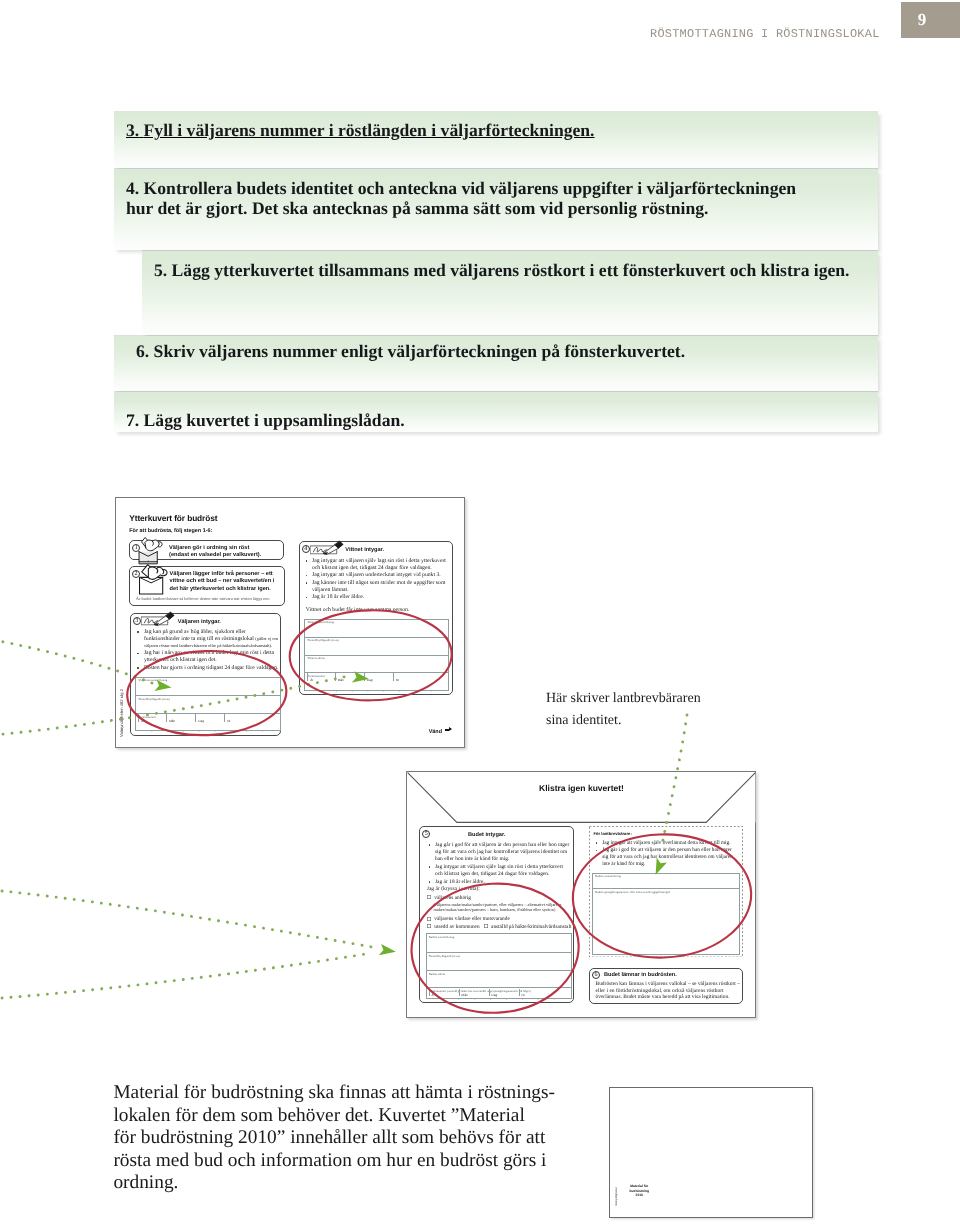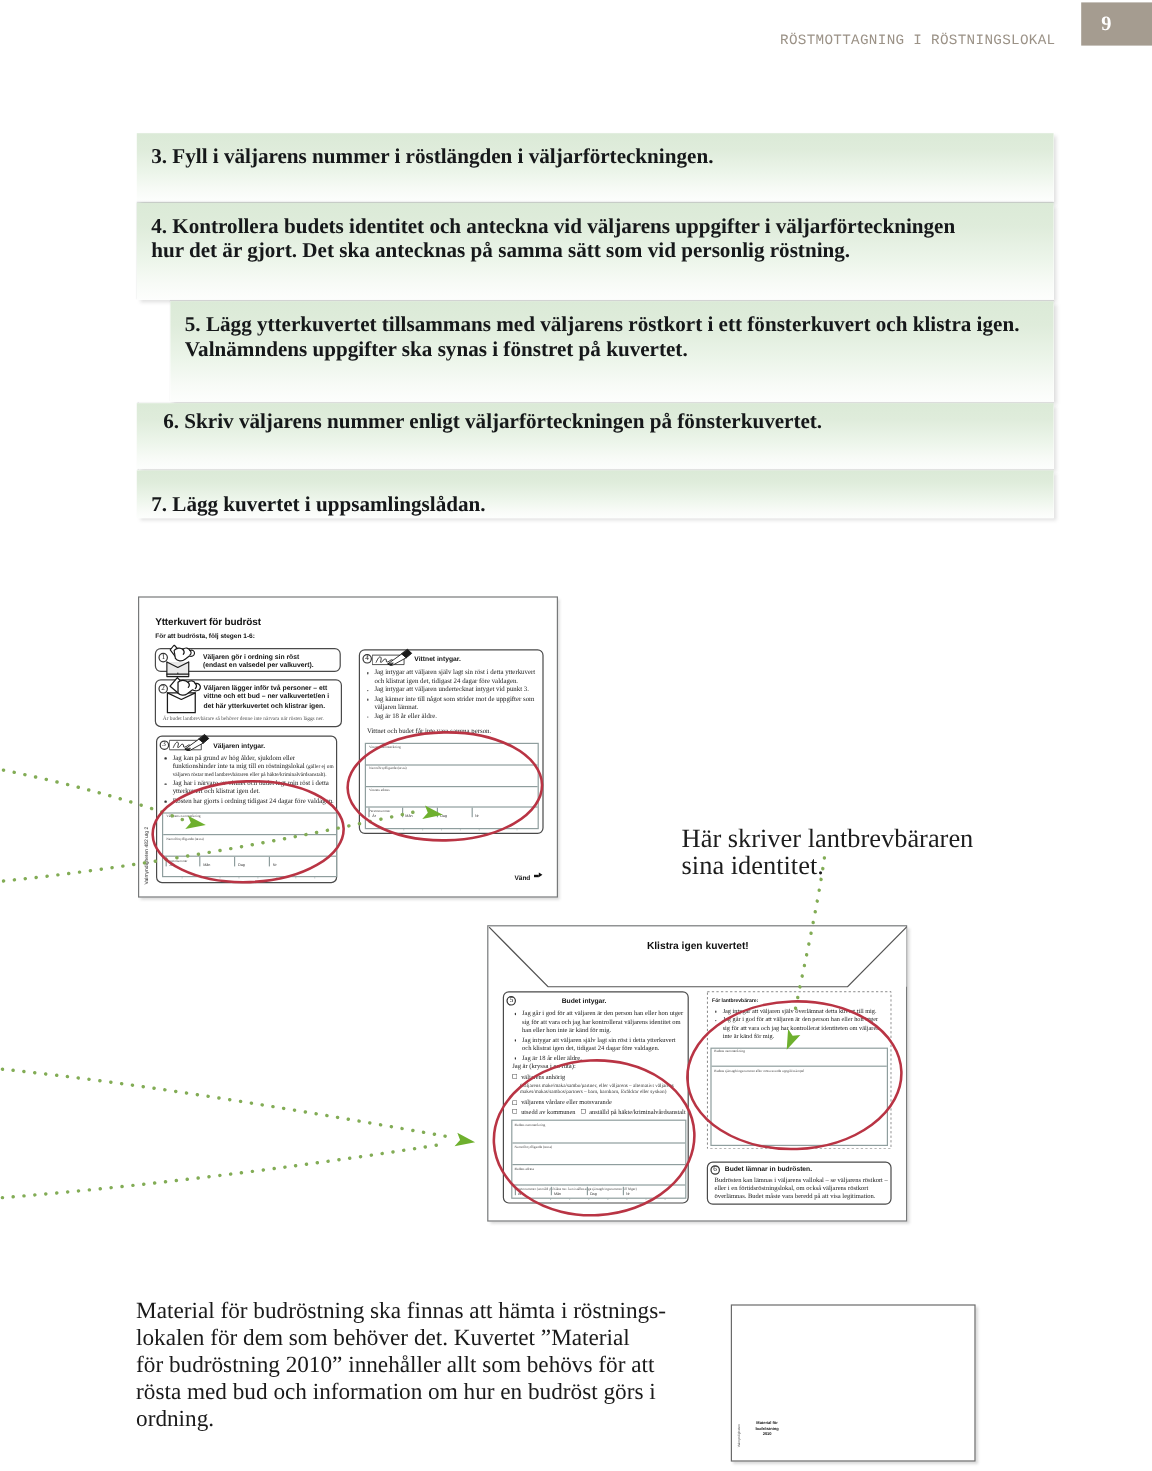--- a/index.html
+++ b/index.html
@@ -100,53 +100,52 @@
   .cbnote{position:absolute;left:13px;top:75px;width:142px;font-size:4.3px;line-height:5.5px;color:#333;font-family:"Liberation Serif",serif;}
   .f5{left:5.2px;top:106.6px;width:146.6px;height:65.6px;}
   .f5 .fr1{top:0;height:19px;} .f5 .fr2{top:19px;height:18px;} .f5 .fr2b{top:37px;height:17px;} .f5 .fr3{top:54px;height:11.6px;border-bottom:none;}
   .f5 .fr3 .c1{left:5px;} .f5 .fr3 .c2{left:35px;} .f5 .fr3 .c3{left:65px;} .f5 .fr3 .c4{left:95px;}
 
   
   #bottom-text{position:absolute;left:113.4px;top:1082px;width:460px;font-family:"Liberation Serif",serif;
       font-size:19.35px;line-height:22.5px;color:#1a1a1a;}
 
   
-  #callout{position:absolute;left:568px;top:688px;font-family:"Liberation Serif",serif;font-size:22px;
+  #callout{position:absolute;left:546px;top:688px;font-family:"Liberation Serif",serif;font-size:14px;
       line-height:22.2px;color:#1d1d1d;white-space:nowrap;}
 
   
   #material-box{position:absolute;left:609px;top:1086.5px;width:204px;height:131.5px;border:0.85px solid #6a6a6a;background:#fff;
       box-shadow:1.8px 1.8px 2.2px rgba(0,0,0,0.15);box-sizing:border-box;}
   #material-label{position:absolute;left:620px;top:1184.3px;width:38.5px;text-align:center;
       font-family:"Liberation Sans",sans-serif;font-weight:bold;font-size:3.34px;line-height:4.25px;color:#111;}
   #material-side{position:absolute;left:617.8px;top:1203px;font-family:"Liberation Sans",sans-serif;font-size:2.7px;
       color:#333;transform:rotate(-90deg);transform-origin:left bottom;white-space:nowrap;}
 </style>
 </head>
 <body>
 
 <div class="page">
 
   <div id="page-number-box"></div>
   <div id="page-number">9</div>
   <div id="header-title">RÖSTMOTTAGNING I RÖSTNINGSLOKAL</div>
 
   <div id="steps">
-      <div class="band" style="height: 56.5px; padding-top: 9.1px;">
+      <div class="band" style="height: 56.5px; padding-top: 9.1px; text-decoration: underline;">
         <p><span>3.</span> <span>Fyll i väljarens nummer i röstlängden i väljarförteckningen.</span></p>
       </div>
       <div class="gap"></div>
       <div class="band" style="height: 81.1px; padding-top: 8.9px;">
         <p><span>4.</span> <span>Kontrollera budets identitet och anteckna vid väljarens uppgifter i väljarförteckningen</span></p>
         <p>hur det är gjort. Det ska antecknas på samma sätt som vid personlig röstning.</p>
       </div>
       <div class="gap"></div>
       <div class="band" style="height: 84.3px; padding-top: 9.3px; margin-left: 28px;">
         <p><span>5.</span> <span>Lägg ytterkuvertet tillsammans med väljarens röstkort i ett fönsterkuvert och klistra igen.</span></p>
-        <p>Valnämndens uppgifter ska synas i fönstret på kuvertet.</p>
       </div>
       <div class="gap"></div>
       <div class="band" style="height: 54.8px; padding-top: 4.7px; padding-left: 22px;">
         <p><span>6.</span> <span>Skriv väljarens nummer enligt väljarförteckningen på fönsterkuvertet.</span></p>
       </div>
       <div class="gap"></div>
       <div class="band" style="height: 40px; padding-top: 18px;">
         <p><span>7.</span> <span>Lägg kuvertet i uppsamlingslådan.</span></p>
       </div>
     </div>

